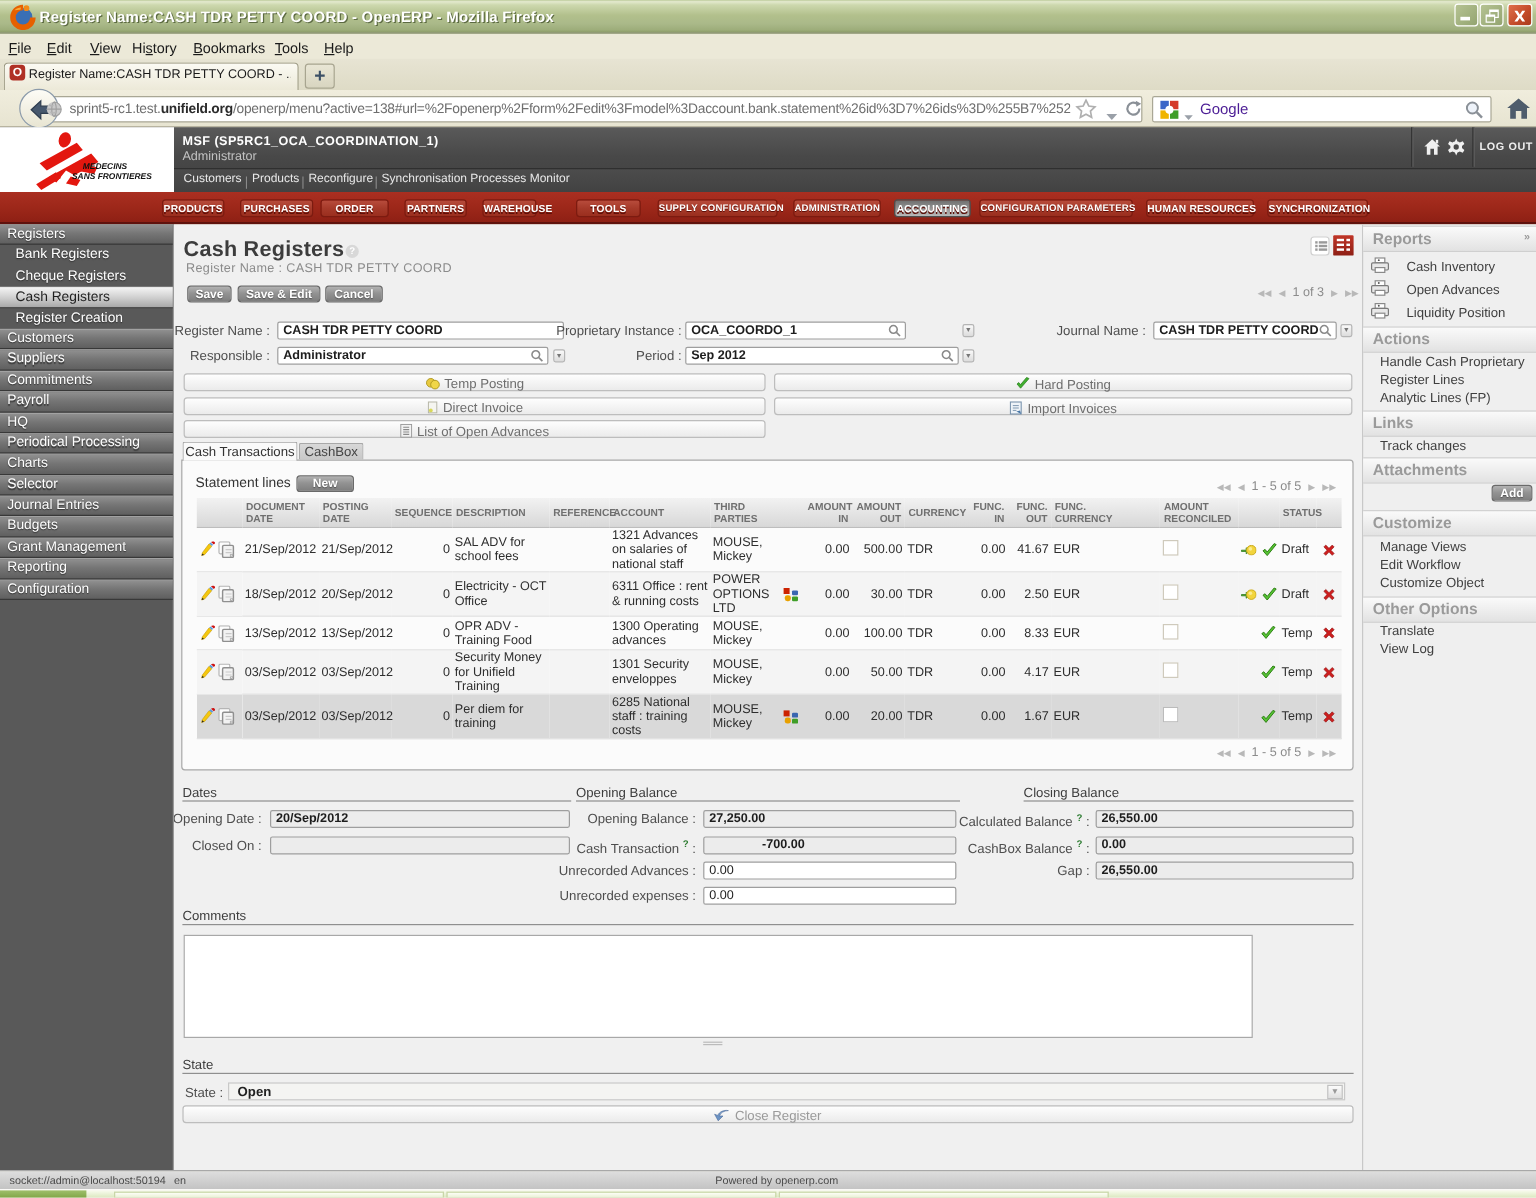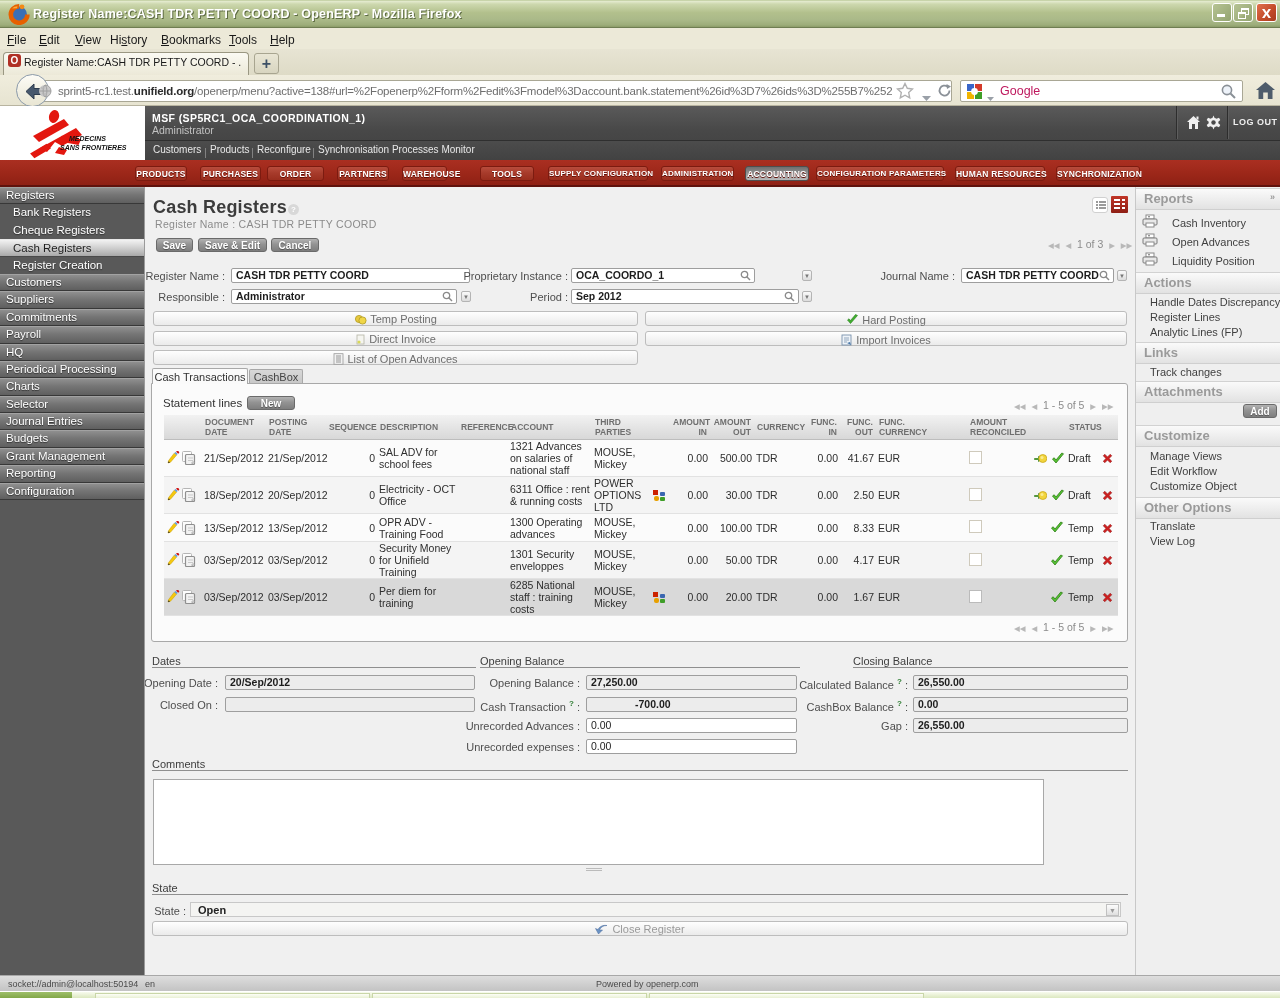--- a/index.html
+++ b/index.html
@@ -168,21 +168,21 @@
 <div class="abs" style="left:966px;top:83px;z-index:4;"><svg width="17" height="17" viewBox="0 0 17 17">
       <rect x="1" y="1" width="7" height="7" fill="#3a66c8"></rect>
       <rect x="9" y="1" width="7" height="7" fill="#d43a2a"></rect>
       <rect x="1" y="9" width="7" height="7" fill="#f0b400"></rect>
       <rect x="9" y="9" width="7" height="7" fill="#3f9e28"></rect>
       <circle cx="8.5" cy="8.5" r="3.4" fill="#fff"></circle>
     </svg></div>
 <div class="abs" style="left:986px;top:88px;z-index:4;"><svg width="9" height="6" viewBox="0 0 9 6">
       <path d="M1 1 L4.5 5 L8 1 Z" fill="#9aa0a8"></path>
     </svg></div>
-<div class="abs" style="left:1000px;top:84px;font-size:12.5px;color:#be185d;z-index:4;">Google</div>
+<div class="abs" style="left:1000px;top:84px;font-size:12.5px;color:#4c1d95;z-index:4;">Google</div>
 <div class="abs" style="left:1220px;top:83px;z-index:4;"><svg width="17" height="17" viewBox="0 0 17 17">
       <circle cx="7" cy="7" r="4.6" fill="#eef3fa" stroke="#8a9097" stroke-width="1.6"></circle>
       <line x1="10.5" y1="10.5" x2="15" y2="15" stroke="#8a9097" stroke-width="2"></line>
     </svg></div>
 <div class="abs" style="left:1255px;top:81px;z-index:4;"><svg width="21" height="19" viewBox="0 0 21 19">
       <path d="M10.5 1 L20 9 L17.5 9 L17.5 18 L12.8 18 L12.8 11.5 L8.2 11.5 L8.2 18 L3.5 18 L3.5 9 L1 9 Z" fill="#4e5c6b"></path>
     </svg></div>
 
 <div class="abs" id="appheader"></div>
 <div class="abs" id="appheader2"></div>
@@ -659,21 +659,21 @@
     </svg>
   <div class="rsitem abs" style="left:28px;top:47px;">Open Advances</div>
   <svg class="abs" style="left:6px;top:65px;" width="16" height="14" viewBox="0 0 16 14">
       <rect x="4" y="1" width="8" height="4" fill="#fff" stroke="#8a8a8a"></rect>
       <rect x="1" y="5" width="14" height="6" rx="1" fill="#e8e8e8" stroke="#7a7a7a"></rect>
       <rect x="4" y="9" width="8" height="4" fill="#fff" stroke="#8a8a8a"></rect>
       <circle cx="7" cy="2.8" r="0.8" fill="#555"></circle>
     </svg>
   <div class="rsitem abs" style="left:28px;top:66px;">Liquidity Position</div>
   <div class="rshdr abs" style="left:0;top:85px;width:145px;">Actions</div>
-  <div class="rsitem abs" style="left:6px;top:107px;">Handle Dates Discrepancy</div>
+  <div class="rsitem abs" style="left:6px;top:107px;">Handle Cash Proprietary</div>
   <div class="rsitem abs" style="left:6px;top:122px;">Register Lines</div>
   <div class="rsitem abs" style="left:6px;top:137px;">Analytic Lines (FP)</div>
   <div class="rshdr abs" style="left:0;top:155px;width:145px;">Links</div>
   <div class="rsitem abs" style="left:6px;top:177px;">Track changes</div>
   <div class="rshdr abs" style="left:0;top:194px;width:145px;">Attachments</div>
   <span class="gbtn abs" style="left:107px;top:217px;width:34px;">Add</span>
   <div class="rshdr abs" style="left:0;top:238px;width:145px;">Customize</div>
   <div class="rsitem abs" style="left:6px;top:261px;">Manage Views</div>
   <div class="rsitem abs" style="left:6px;top:276px;">Edit Workflow</div>
   <div class="rsitem abs" style="left:6px;top:291px;">Customize Object</div>

